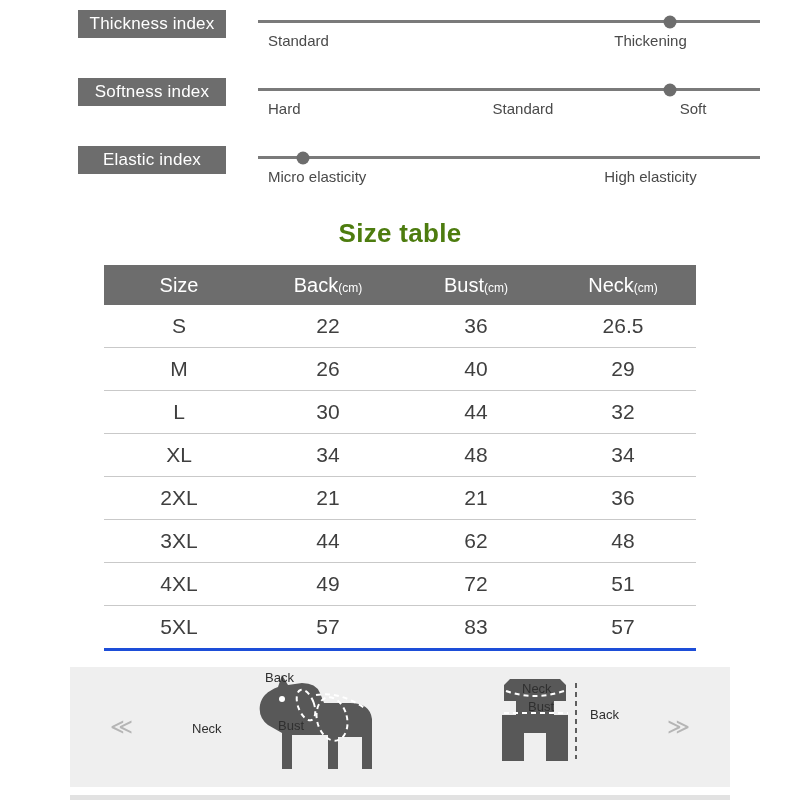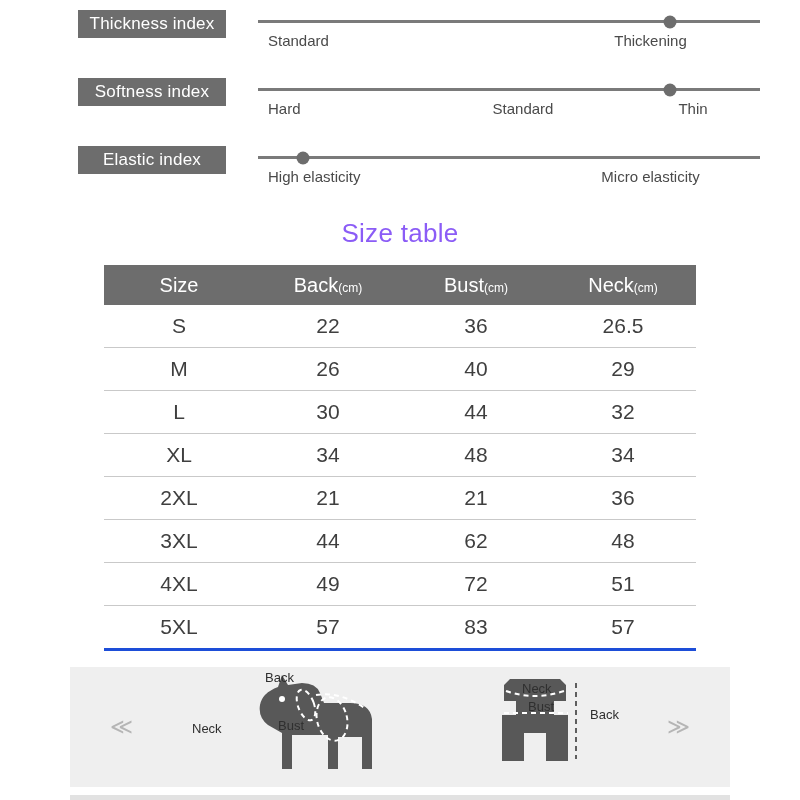--- a/index.html
+++ b/index.html
@@ -71,22 +71,22 @@
     text-align: center;
     flex: 1 1 0;
   }
   .index-ticks span:first-child { text-align: left; padding-left: 10px; }
   .index-ticks span:last-child { text-align: center; }
 
   
   .size-title {
     text-align: center;
     font-size: 26px;
-    font-weight: normal;
-    color: #8b5cf6;
+    font-weight: bold;
+    color: #4d7c0f;
     margin: 12px 0 14px 0;
     letter-spacing: .3px;
   }
   table.size-table {
     width: 584px;
     margin: 16px auto;
     border-collapse: collapse;
     table-layout: fixed;
   }
   table.size-table th {
@@ -164,34 +164,34 @@
   <div class="index-row">
     <div class="index-label">Softness index</div>
     <div class="index-track-wrap">
       <div class="index-track">
         <div class="index-dot" style="left:82%"></div>
       </div>
     </div>
     <div class="index-ticks">
       <span>Hard</span>
       <span>Standard</span>
-      <span>Thin</span>
+      <span>Soft</span>
     </div>
   </div>
 
   <div class="index-row">
     <div class="index-label">Elastic index</div>
     <div class="index-track-wrap">
       <div class="index-track">
         <div class="index-dot" style="left:9%"></div>
       </div>
     </div>
     <div class="index-ticks">
+      <span>Micro elasticity</span>
       <span>High elasticity</span>
-      <span>Micro elasticity</span>
     </div>
   </div>
 
 </div>
 
 <div class="size-title">Size table</div>
 
 <table class="size-table">
   <thead>
     <tr>

